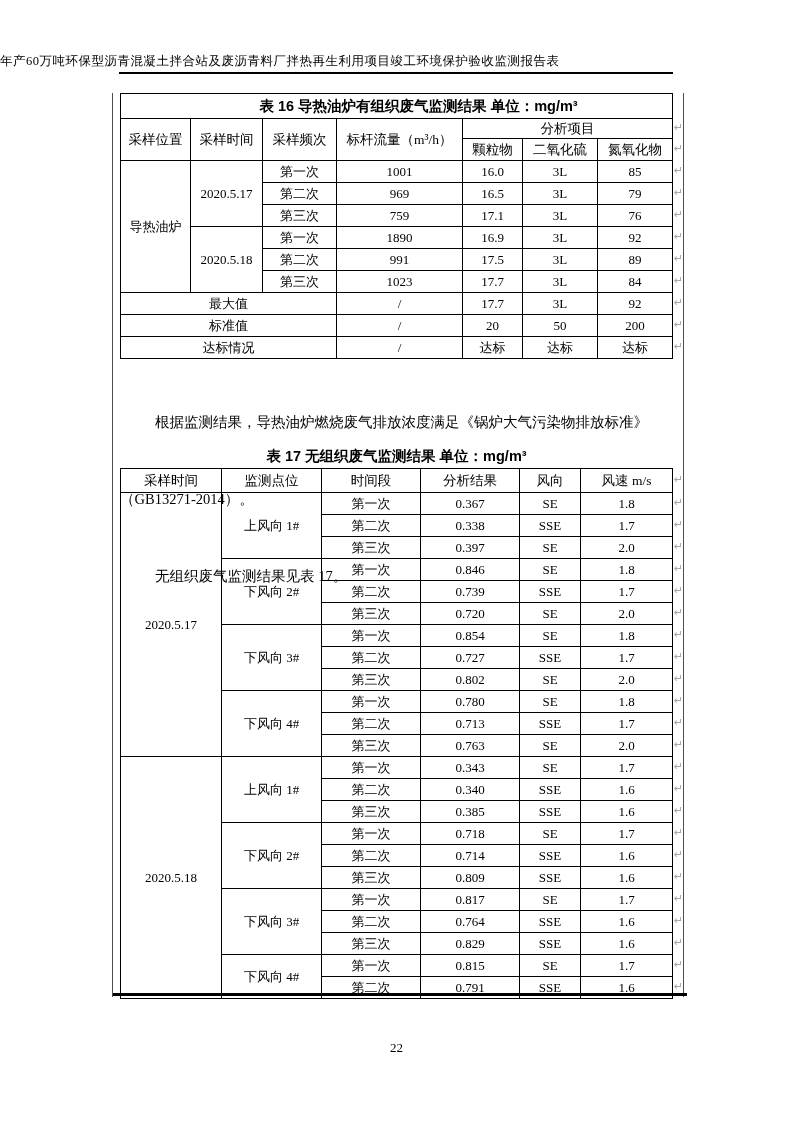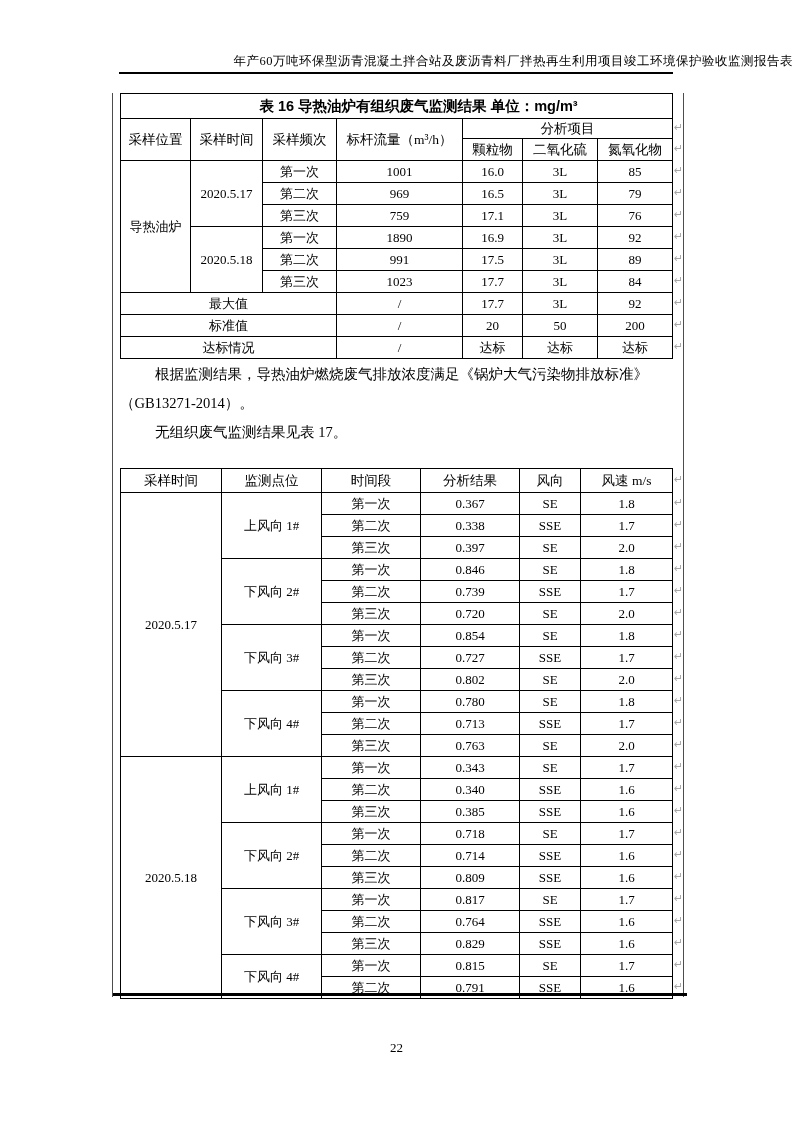--- a/index.html
+++ b/index.html
@@ -1,39 +1,39 @@
 <!DOCTYPE html>
 <html><head>
 <meta charset="utf-8">
 <style>
   html,body{margin:0;padding:0;background:#ffffff;}
   .page{position:relative;width:793px;height:1122px;background:#fff;overflow:hidden;
         font-family:"Liberation Serif","DejaVu Serif",serif;color:#000;}
-  .header-title{position:absolute;top:53px;left:0;width:100%;text-align:right;
+  .header-title{position:absolute;top:53px;left:0;width:100%;text-align:left;
         font-size:12.5px;letter-spacing:0.5px;white-space:nowrap;}
   .header-rule{position:absolute;top:72px;left:119px;width:554px;height:0;
         border-top:2px solid #000;}
   .bound{position:absolute;width:0;border-left:1px solid #4d4d4d;top:93px;height:904px;}
   .bound-left{left:112px;}
   .bound-right{left:683px;}
   table.tbl{position:absolute;left:120px;border-collapse:collapse;table-layout:fixed;
         width:552px;}
   table.t16{top:93px;}
   table.t17{top:468px;}
   .tbl td{border:1px solid #000;text-align:center;vertical-align:middle;
         font-size:13px;padding:0;overflow:hidden;white-space:nowrap;}
   .tbl td.cap{font-family:"Liberation Sans","DejaVu Sans",sans-serif;font-weight:bold;
         font-size:14.5px;padding-left:44px;}
   .tbl td.hdr{font-size:13.5px;}
   .t17cap{position:absolute;top:447px;left:120px;width:553px;text-align:center;
         font-family:"Liberation Sans","DejaVu Sans",sans-serif;font-weight:bold;
         font-size:14.5px;}
   .body-text{position:absolute;left:120px;top:360px;width:556px;font-size:14.5px;
         line-height:29px;}
-  .body-text .line{white-space:nowrap;}
+  .body-text .line{white-space:nowrap;margin-top:48px;}
   .body-text .indent{text-indent:35px;}
   .marks{position:absolute;left:674px;width:10px;display:flex;flex-direction:column;
         font-size:11px;color:#a6a6a6;font-family:"DejaVu Sans",sans-serif;}
   .marks span{display:block;text-align:left;}
   .marks16{top:118px;}
   .marks17{top:468px;}
   .cutline{position:absolute;left:113px;top:993px;width:574px;height:3px;background:#000;}
   .pagenum{position:absolute;top:1040px;left:0;width:100%;text-align:center;font-size:13px;}
 </style>
 </head>
@@ -154,20 +154,21 @@
       <span style="height: 22px; line-height: 22px;">↵</span>
       <span style="height: 22px; line-height: 22px;">↵</span>
     </div>
 
   <div class="body-text">
     <div class="line indent">根据监测结果，导热油炉燃烧废气排放浓度满足《锅炉大气污染物排放标准》</div>
     <div class="line">（GB13271-2014）。</div>
     <div class="line indent">无组织废气监测结果见表 17。</div>
   </div>
 
+  <div class="t17cap">表 17  无组织废气监测结果  单位：mg/m³</div>
 
   <table class="tbl t17">
     <colgroup>
       <col style="width:101px">
         <col style="width:100px">
         <col style="width:99px">
       <col style="width:99px">
         <col style="width:61px">
         <col style="width:92px">
     </colgroup>

